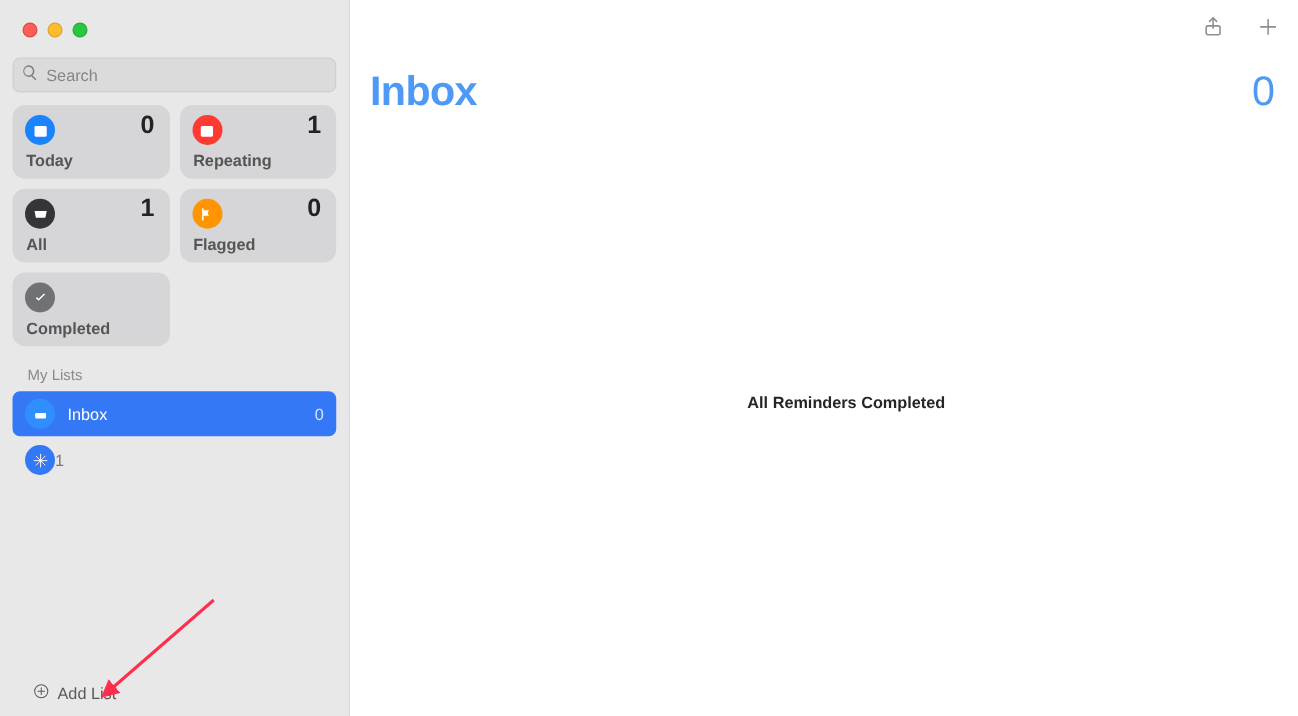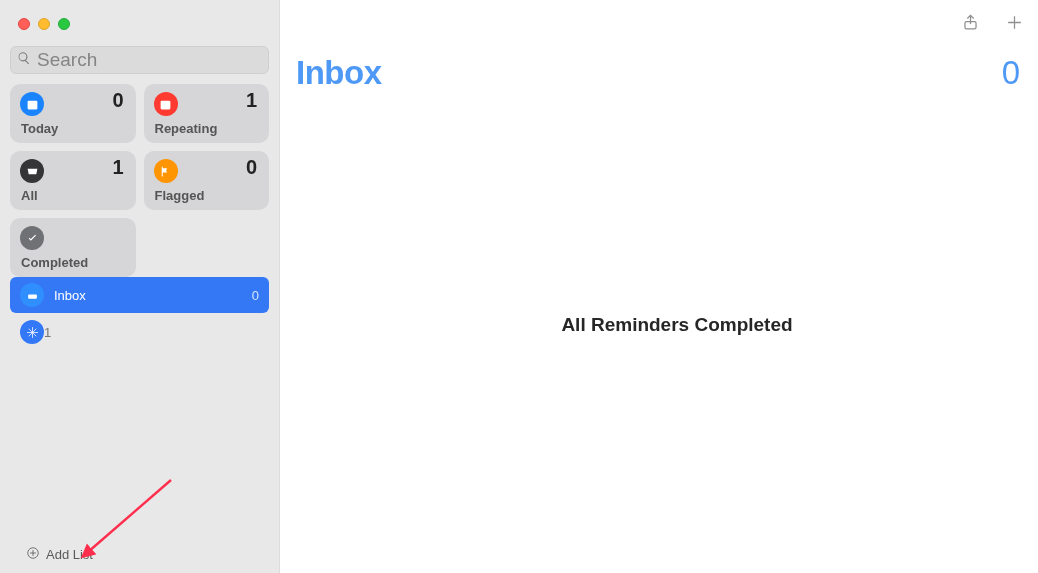--- a/index.html
+++ b/index.html
@@ -29,21 +29,21 @@
   .search-wrap { padding: 6px 10px 10px 10px; }
   .search {
     display:flex; align-items:center;
     background:#dcdbdc; border-radius:6px;
     height:28px; padding:0 6px;
     border: 0.5px solid #cfcfcf;
   }
   .search svg { width:14px; height:14px; fill:#7c7c7c; flex:none; }
   .search input {
     border:none; outline:none; background:transparent;
-    font-size:19px; color:#333; width:100%;
+    font-size:13px; color:#333; width:100%;
     padding-left:6px;
   }
   .search input::placeholder { color:#858585; }
   .smart-grid {
     display:grid; grid-template-columns: 1fr 1fr;
     gap:8px; padding:0 10px;
   }
   .smart {
     background:#d6d5d7; border-radius:10px;
     height:59px;
@@ -108,21 +108,21 @@
     font-size:33px; font-weight:700; letter-spacing:-0.5px;
     color:#4e99f5;
   }
   .main-count {
     position:absolute; top:54px; right:18px;
     font-size:33px; font-weight:500;
     color:#4e99f5;
   }
   .empty {
     position:absolute; left:0; right:0; top:314px;
-    text-align:center; font-size:19px; font-weight:600; color:#262626;margin-left:36px;
+    text-align:center; font-size:13px; font-weight:600; color:#262626;margin-left:36px;
   }
   .icon-today  { background:#1a84ff; }
   .icon-sched  { background:#ff3a31; }
   .icon-all    { background:#353538; }
   .icon-flag   { background:#ff9502; }
   .icon-comp   { background:#707175; }
   .icon-inbox  { background:#2f8fff; }
   .icon-repeat { background:#3378f6; }
   
   .arrow {
@@ -202,20 +202,21 @@
         <span class="icon icon-comp">
           <svg viewBox="0 0 24 24">
               <path d="M9 16l-4-4 1.5-1.5L9 13l8-8L18.5 6.5z"></path>
             </svg>
         </span>
         <span class="label">Completed</span>
       </div>
 
     </div>
 
+    <div class="mylists-label">My Lists</div>
 
     <div class="list-rows">
       <div class="list-row sel">
         <span class="li-icon icon-inbox">
           <svg viewBox="0 0 24 24">
               <rect x="4" y="10" width="16" height="8" rx="1.5"></rect>
               <path d="M4 14h5l1 2h4l1-2h5" stroke="#fff" stroke-width="1.4" fill="none"></path>
             </svg>
         </span>
         <span class="li-label">Inbox</span>

